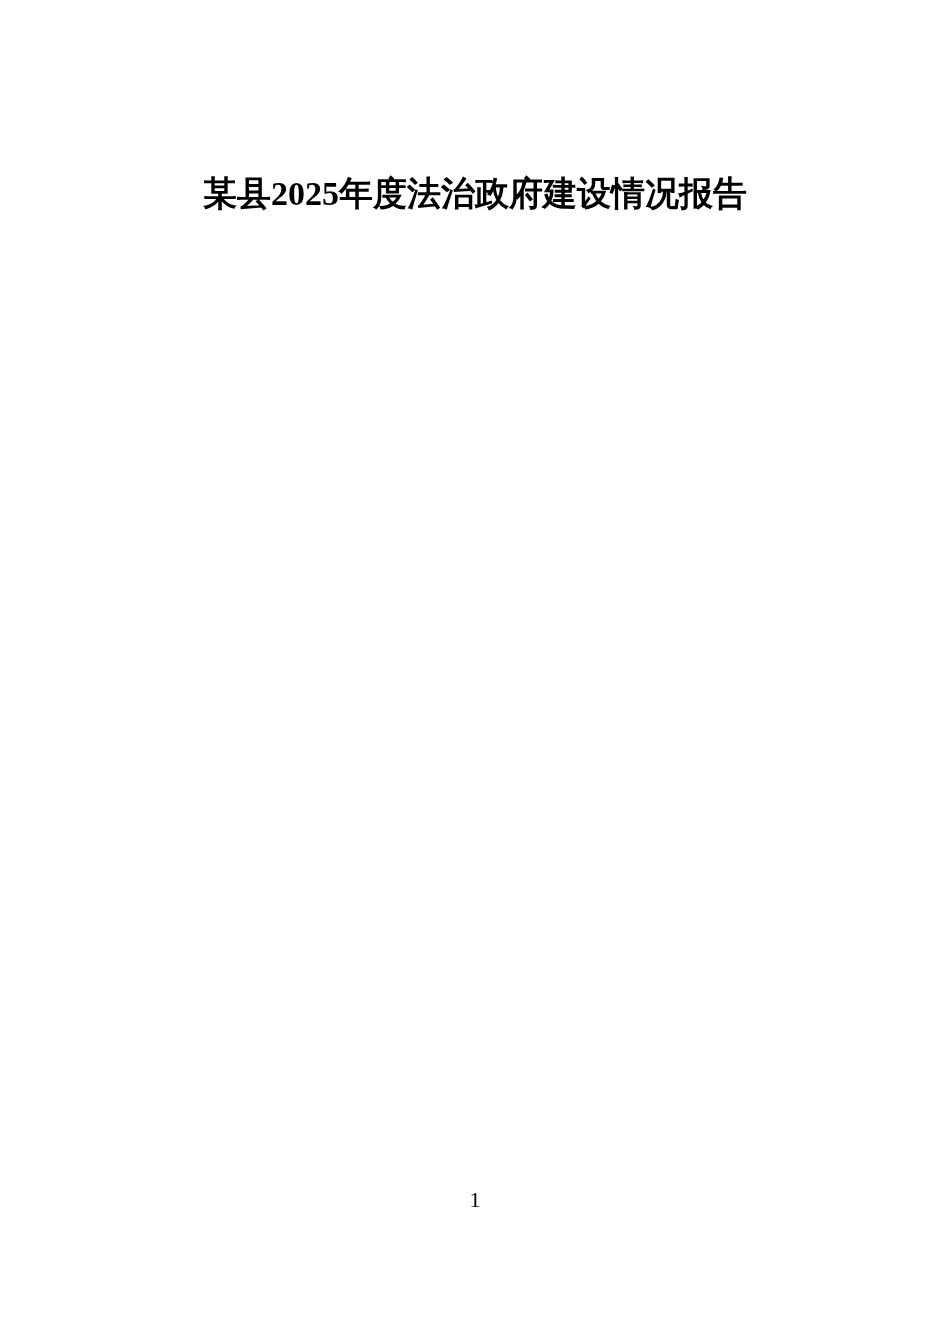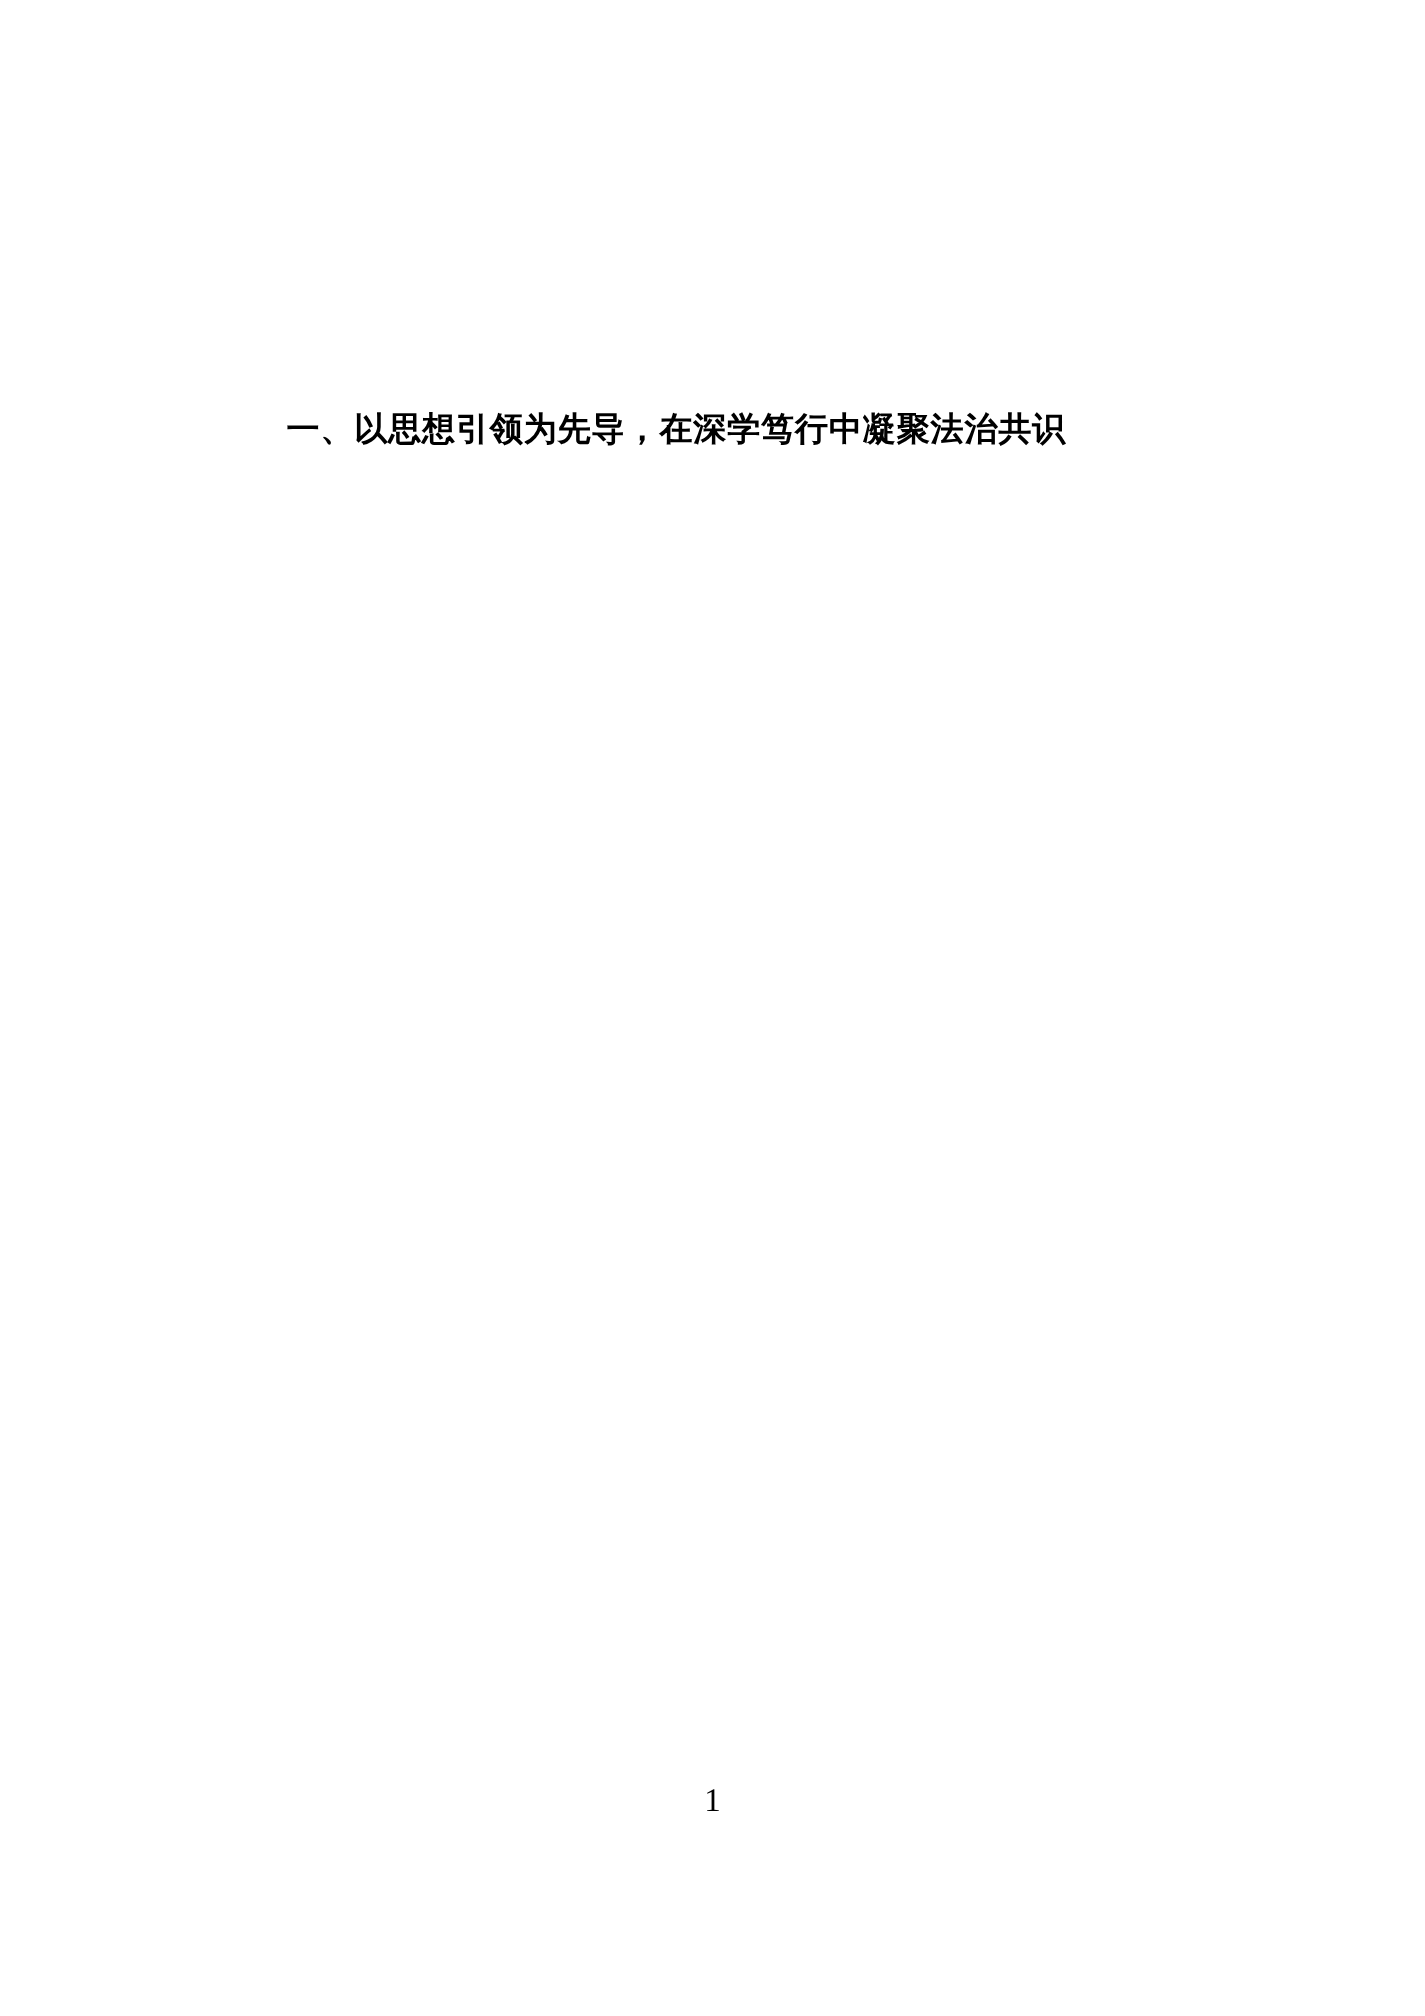--- a/index.html
+++ b/index.html
@@ -67,22 +67,22 @@
       width: 950px;
       text-align: center;
       font-family: "Liberation Serif", "DejaVu Serif", serif;
       font-size: 22px;
     }
   </style>
 </head>
 <body>
 
 <div class="page">
+  <h1 class="title">某县2025年度法治政府建设情况报告</h1>
 
   <div class="body">
 
-    <p class="heading1">一、以思想引领为先导，在深学笃行中凝聚法治共识</p>
 
 
   </div>
 
   <div class="page-number">1</div>
 </div>
 
 </body></html>

